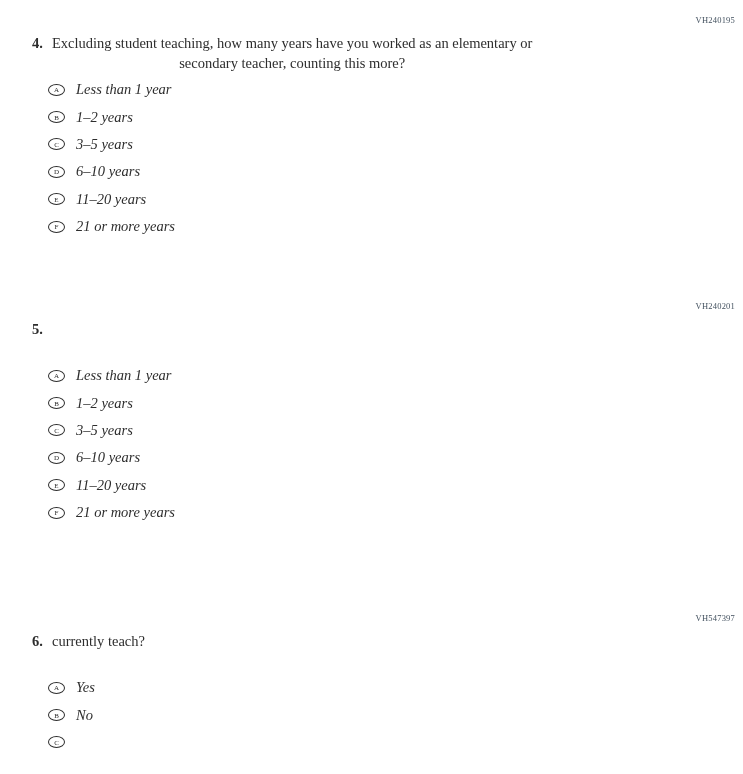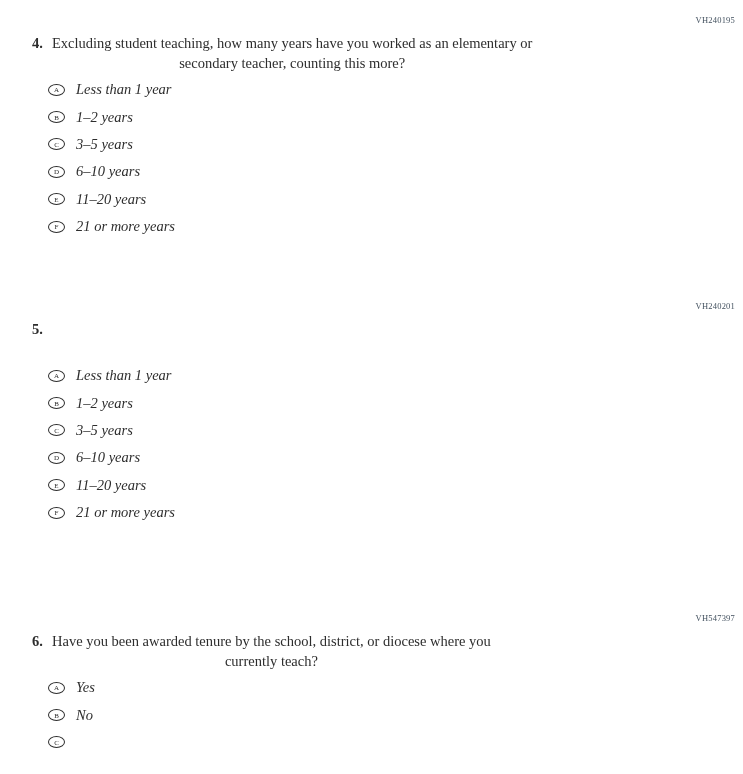--- a/index.html
+++ b/index.html
@@ -148,21 +148,20 @@
     <span class="option-label">21 or more years</span>
   </div>
 </div>
 </section>
 
 <section class="question-block" id="q2">
   <div class="code">VH547397</div>
   <div class="qrow">
     <span class="qnum">6.</span>
     <span class="qtext">
-      <span class="qline">Have you been awarded tenure by the school, district, or diocese where you</span>
       <span class="qline">currently teach?</span>
     </span>
   </div>
   <div class="options">
   <div class="option">
     <span class="bubble">
           <span>A</span>
         </span>
     <span class="option-label">Yes</span>
   </div>

